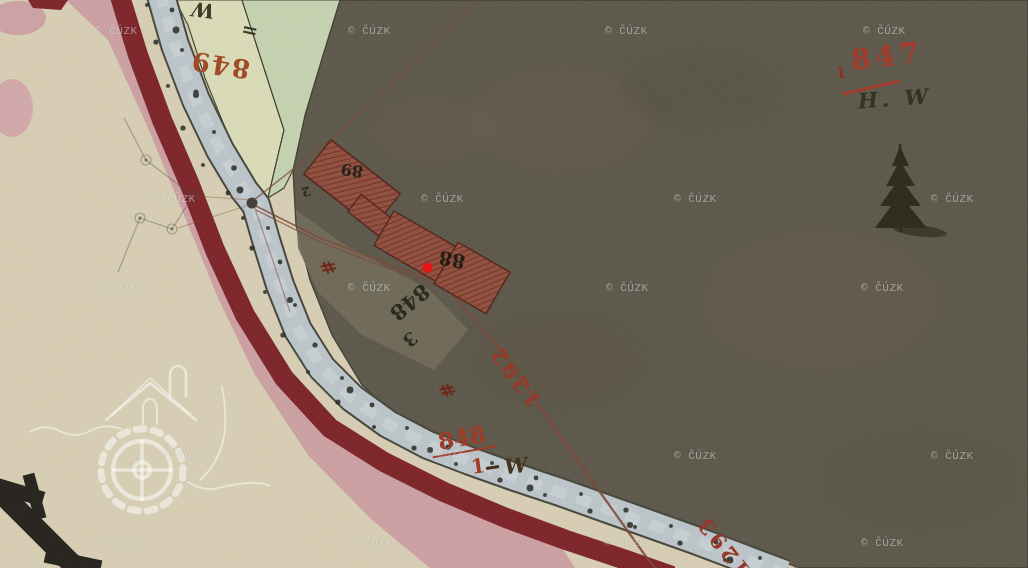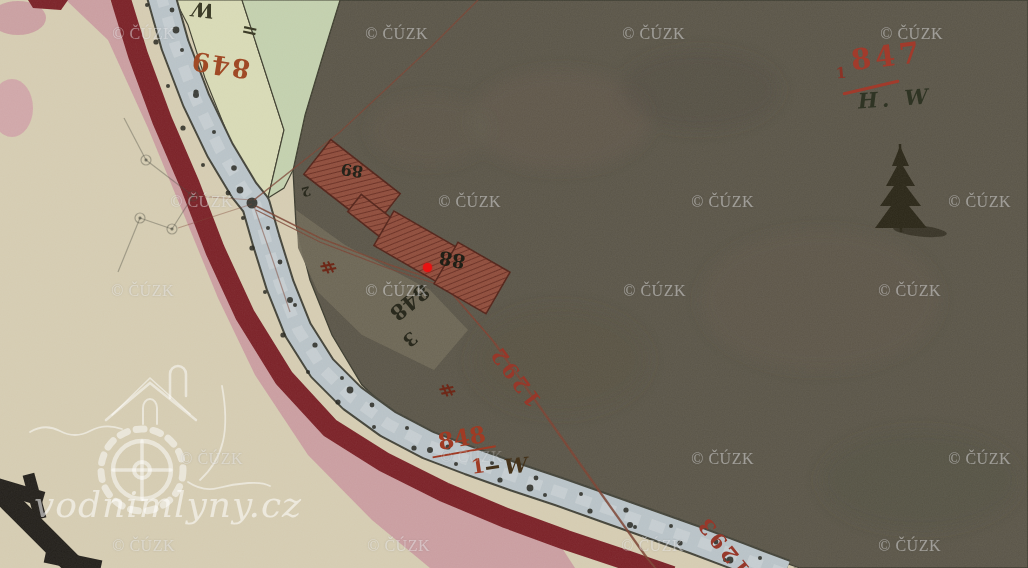--- a/index.html
+++ b/index.html
@@ -4,22 +4,22 @@
 <style>
   html,body{margin:0;padding:0;background:#1c1c1c;}
   .stage{
     position:relative;width:1028px;height:568px;overflow:hidden;
     background:#d5ccb2;font-family:"DejaVu Serif", serif;
     cursor:grab;
   }
   .stage svg.base{position:absolute;left:0;top:0;}
   .lbl{position:absolute;line-height:1;white-space:nowrap;text-align:center;
        font-family:"DejaVu Serif", serif;font-weight:bold;}
-  .wm{position:absolute;width:80px;margin-left:-40px;margin-top:-8px;text-align:right;
-      font-family:Liberation Serif, serif;font-size:16px;letter-spacing:.5px;
+  .wm{position:absolute;width:80px;margin-left:-40px;margin-top:-8px;text-align:left;
+      font-family:Liberation Mono, monospace;font-size:11px;letter-spacing:.5px;
       color:rgba(252,252,255,0.42);text-shadow:0 0 2px rgba(90,90,90,0.25);}
   .red-ink{color:#9a3a2a;}
   .blk-ink{color:#2a2a1e;}
   .marker-dot{position:absolute;width:9px;height:9px;border-radius:50%;
       background:#e91212;box-shadow:0 0 3px rgba(233,18,18,.8);}
   .logo-text{
       position:absolute;left:34px;top:484px;width:260px;
       font-family:"DejaVu Serif", serif;font-style:italic;font-size:36px;
       color:rgba(255,255,255,0.55);letter-spacing:1px;font-weight:normal;
   }
@@ -253,15 +253,14 @@
   <div class="wm" style="left:203px;top:458px;">© ČÚZK</div>
   <div class="wm" style="left:463px;top:456px;opacity:.55;">© ČÚZK</div>
   <div class="wm" style="left:714px;top:458px;">© ČÚZK</div>
   <div class="wm" style="left:971px;top:458px;">© ČÚZK</div>
 
   <div class="wm" style="left:135px;top:545px;">© ČÚZK</div>
   <div class="wm" style="left:390px;top:545px;">© ČÚZK</div>
   <div class="wm" style="left:644px;top:545px;">© ČÚZK</div>
   <div class="wm" style="left:901px;top:545px;">© ČÚZK</div>
 
-  <div class="logo-text">vodnimlyny.cz</div>
 
 </div>
 
 </body></html>

